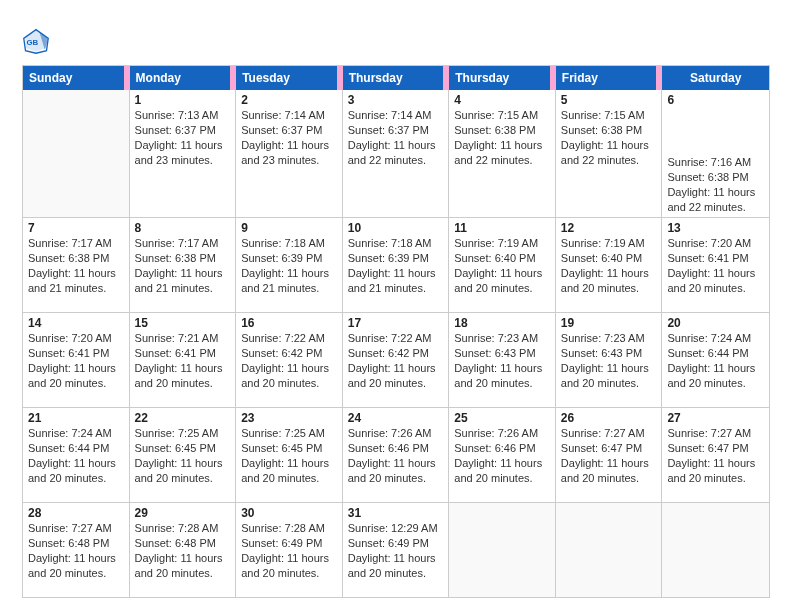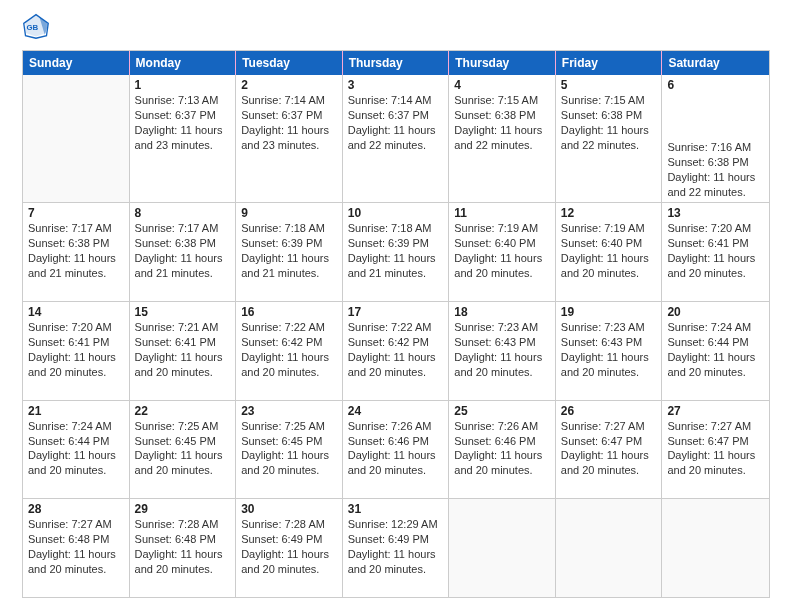--- a/index.html
+++ b/index.html
@@ -6,21 +6,21 @@
     body {
       width: 792px;
       height: 612px;
       font-family: Arial, sans-serif;
       background: #fff;
       overflow: hidden;
     }
     .page {
       width: 792px;
       height: 612px;
-      padding: 12px 22px 14px 22px;
+      padding: 27px 22px 14px 22px;
       display: flex;
       flex-direction: column;
     }
     .header {
       display: flex;
       justify-content: space-between;
       align-items: flex-start;
       margin-bottom: 10px;
     }
     .logo {
@@ -63,23 +63,23 @@
     .cal-header {
       display: grid;
       grid-template-columns: repeat(7, 1fr);
       background: #1565c0;
     }
     .cal-header-cell {
       color: #fff;
       font-size: 12px;
       font-weight: bold;
       padding: 5px 6px;
-      border-right: 1px solid #f9a8d4;
-    }
-    .cal-header-cell:last-child { border-right: none; }
+      border-right: 6px solid #f9a8d4;
+    }
+    .cal-header-cell:last-child { border-right: none; text-align: center; }
     .cal-body {
       flex: 1;
       display: flex;
       flex-direction: column;
     }
     .cal-row {
       display: grid;
       grid-template-columns: repeat(7, 1fr);
       flex: 1;
       border-top: 1px solid #ccc;

